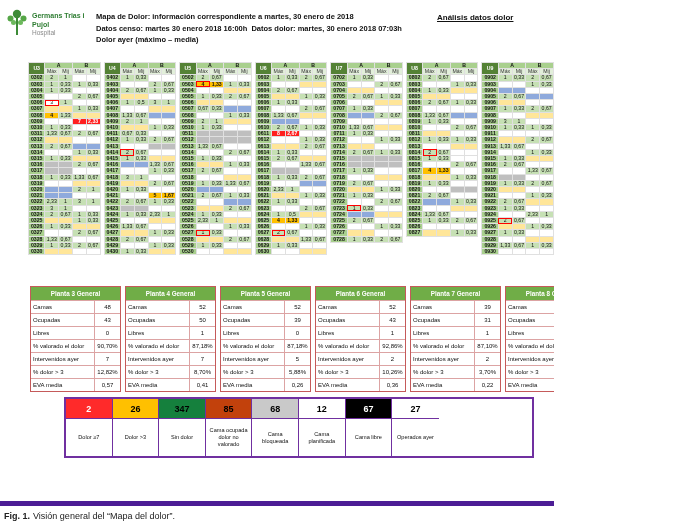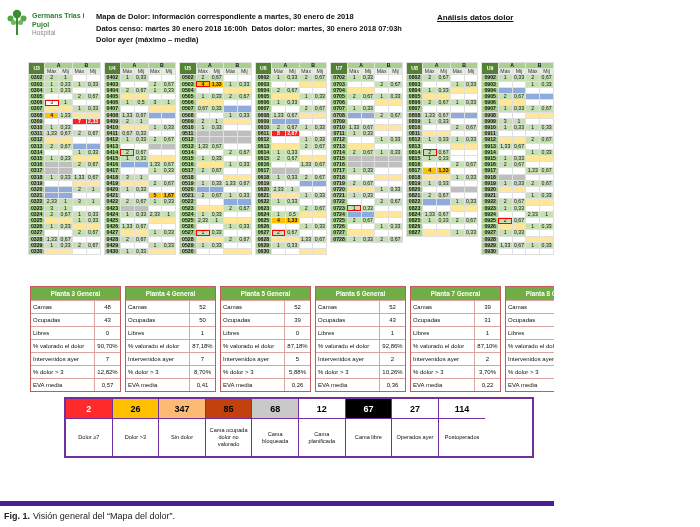--- a/index.html
+++ b/index.html
@@ -1812,21 +1812,21 @@
   <div class="legend">
       <div class="litem">
         <div class="lval" style="background:#ff2a2a;color:#ffffff">2</div>
         <div class="llab">Dolor ≥7</div>
       </div>
       <div class="litem">
         <div class="lval" style="background:#ffc000;color:#000000">26</div>
         <div class="llab">Dolor &gt;3</div>
       </div>
       <div class="litem">
-        <div class="lval" style="background:#fdba74;color:#000000">347</div>
+        <div class="lval" style="background:#15803d;color:#000000">347</div>
         <div class="llab">Sin dolor</div>
       </div>
       <div class="litem">
         <div class="lval" style="background:#c2410c;color:#000000">85</div>
         <div class="llab">Cama ocupada dolor no valorado</div>
       </div>
       <div class="litem">
         <div class="lval" style="background:#c9c9c9;color:#000000">68</div>
         <div class="llab">Cama bloqueada</div>
       </div>
@@ -1835,24 +1835,20 @@
         <div class="llab">Cama planificada</div>
       </div>
       <div class="litem">
         <div class="lval" style="background:#000000;color:#ffffff">67</div>
         <div class="llab">Cama libre</div>
       </div>
       <div class="litem">
         <div class="lval" style="background:#ffffff;color:#000000">27</div>
         <div class="llab">Operados ayer</div>
       </div>
-      <div class="litem">
-        <div class="lval" style="background:#ffffff;color:#000000">114</div>
-        <div class="llab">Postoperados</div>
-      </div>
     </div>
 
   <div class="hospital">
     <div class="htitle">Todo el hospital</div>
     <div>
         <div class="hrow">
           <div class="hlabel">Camas</div>
           <div class="hval">608</div>
         </div>
         <div class="hrow">

